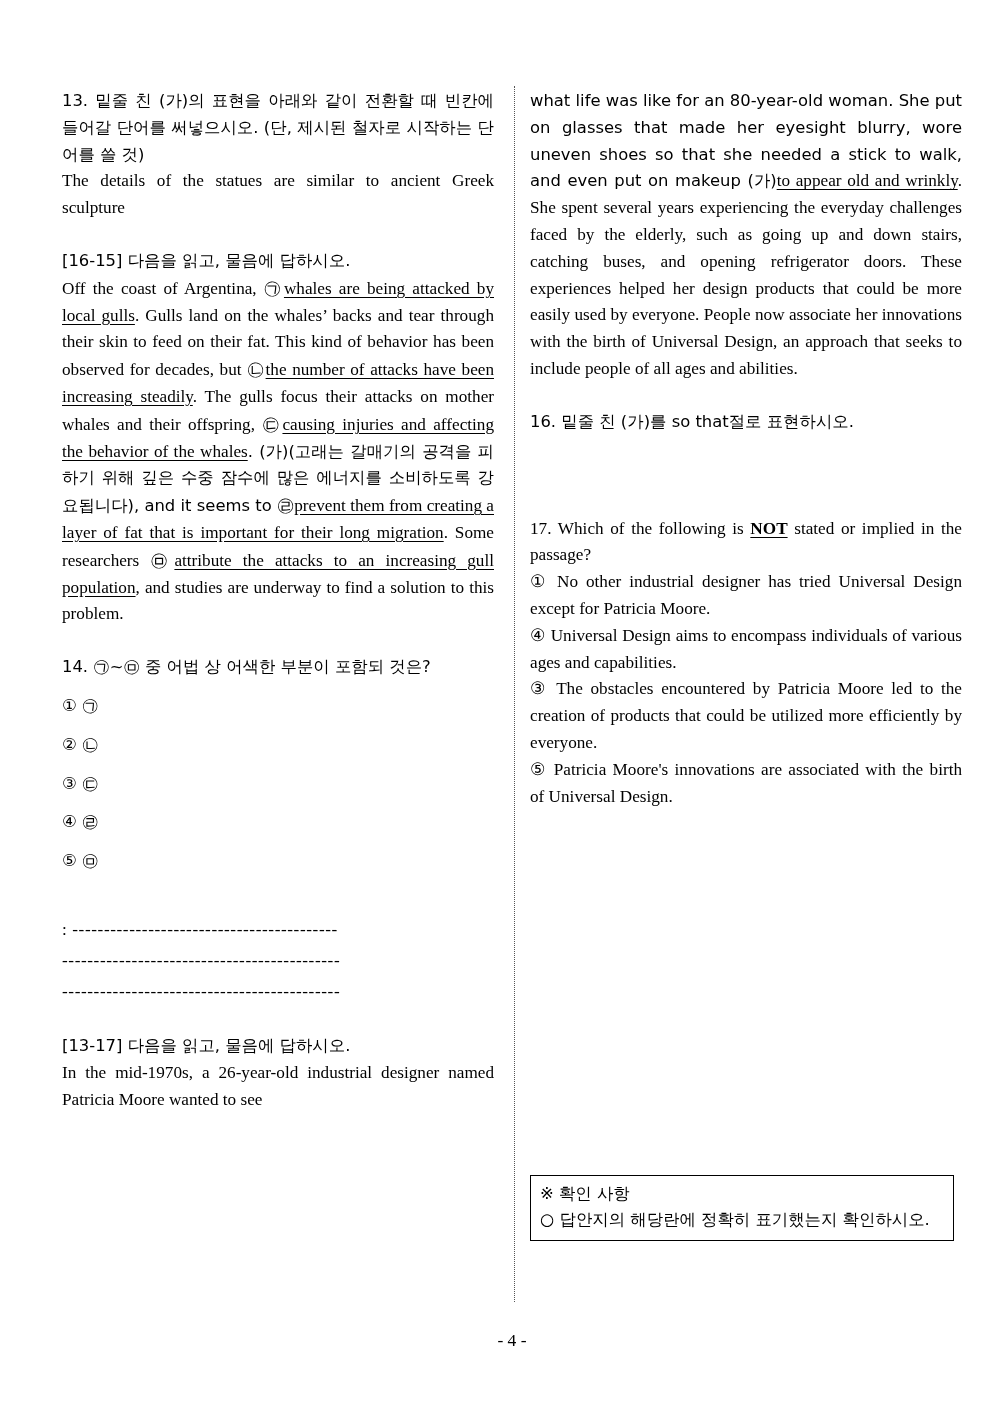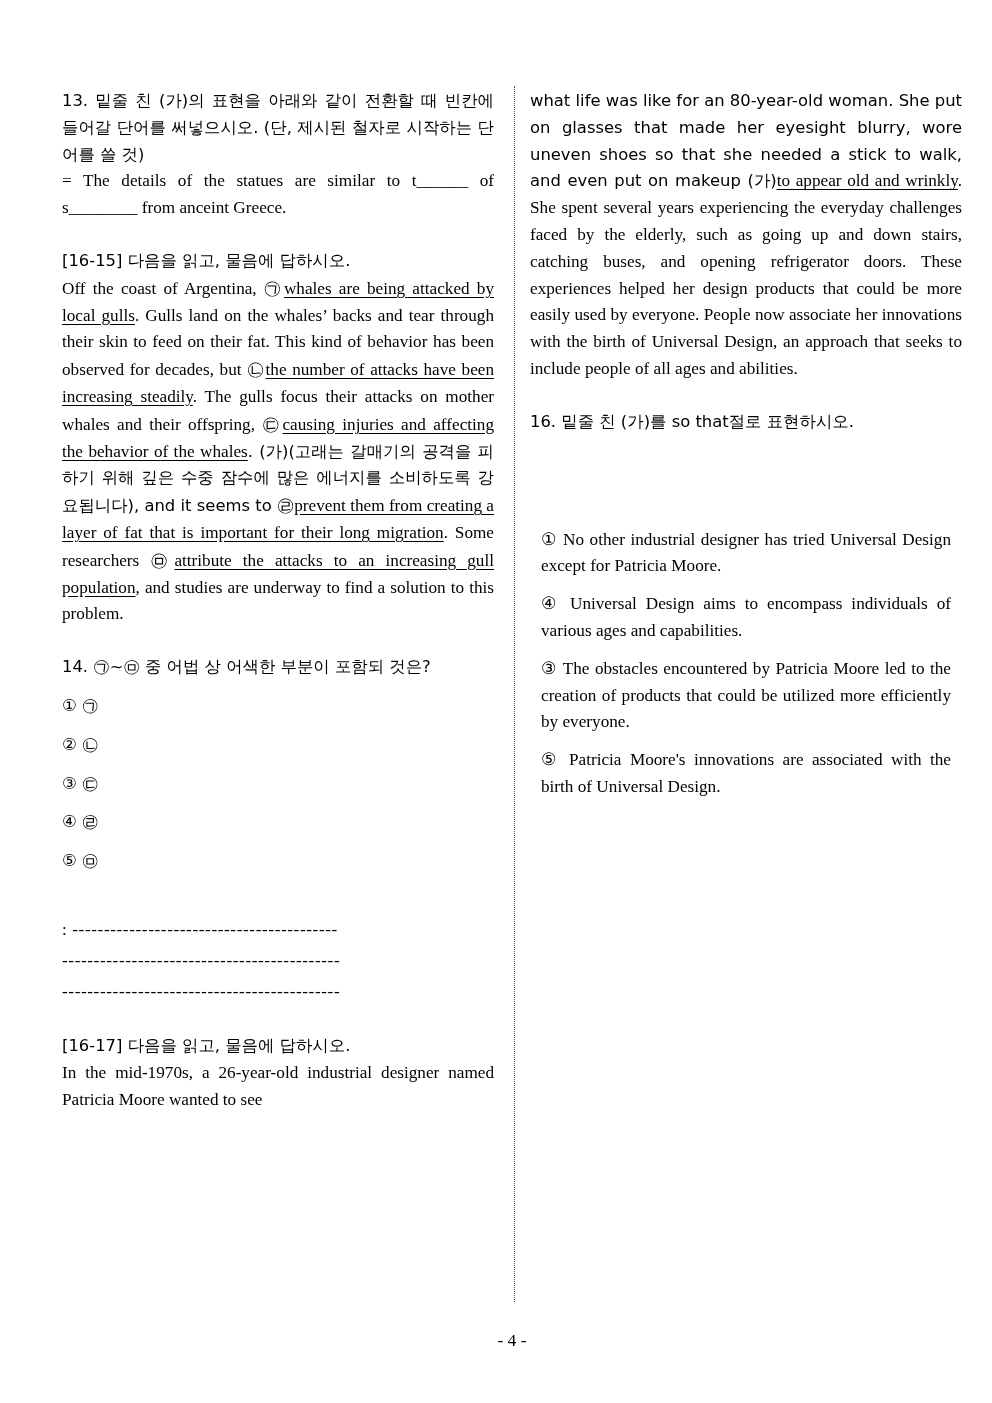--- a/index.html
+++ b/index.html
@@ -49,21 +49,21 @@
   }
   p.blk.last-left { text-align-last: left; }
   .gap-sm { height: 13px; }
   .gap-md { height: 26px; }
   .gap-lg { height: 40px; }
 
   .u { text-decoration: underline; text-underline-offset: 3px; }
   .nowrapu { text-decoration: underline; text-underline-offset: 3px; font-weight: bold; }
 
   .choice {
-    margin: 11px;
+    margin: 0;
     text-align: justify;
     text-justify: inter-word;
   }
   .choice-simple { margin: 0; text-align: left; }
 
   .dashline {
     margin: 0;
     white-space: nowrap;
     letter-spacing: 0.6px;
     font-size: 17.2px;
@@ -97,21 +97,21 @@
 </head>
 <body>
 
 <div class="page">
 
   <div class="divider"></div>
 
   <div class="col col-left">
 
     <p class="blk kr">13. 밑줄 친 (가)의 표현을 아래와 같이 전환할 때 빈칸에 들어갈 단어를 써넣으시오. (단, 제시된 철자로 시작하는 단어를 쓸 것)</p>
-    <p class="blk last-left">= The details of the statues are similar to t______ of s________ from anceint Greece.</p>
+    <p class="blk">The details of the statues are similar to ancient Greek sculpture</p>
 
     <div class="gap-md"></div>
 
     <p class="blk kr">[16-15] 다음을 읽고, 물음에 답하시오.</p>
     <p class="blk"><span>Off the coast of Argentina, </span><span class="circ">㉠</span><span class="u">whales are being attacked by local gulls</span><span>. Gulls land on the whales’ backs and tear through their skin to feed on their fat. This kind of behavior has been observed for decades, but </span><span class="circ">㉡</span><span class="u">the number of attacks have been increasing steadily</span><span>. The gulls focus their attacks on mother whales and their offspring, </span><span class="circ">㉢</span><span class="u">causing injuries and affecting the behavior of the whales</span><span class="kr">. (가)(고래는 갈매기의 공격을 피하기 위해 깊은 수중 잠수에 많은 에너지를 소비하도록 강요됩니다), and it seems to </span><span class="circ">㉣</span><span class="u">prevent them from creating a layer of fat that is important for their long migration</span><span>. Some researchers </span><span class="circ">㉤</span><span class="u">attribute the attacks to an increasing gull population</span><span>, and studies are underway to find a solution to this problem.</span></p>
 
     <div class="gap-md"></div>
 
     <p class="blk kr">14. ㉠~㉤ 중 어법 상 어색한 부분이 포함되 것은?</p>
     <p class="choice-simple kr">① ㉠</p>
@@ -124,40 +124,45 @@
 
 
     <div class="gap-sm"></div>
 
     <p class="dashline">: ------------------------------------------</p>
     <p class="dashline">--------------------------------------------</p>
     <p class="dashline">--------------------------------------------</p>
 
     <div class="gap-md"></div>
 
-    <p class="blk kr">[16-17] 다음을 읽고, 물음에 답하시오.</p>
+    <p class="blk kr">[13-17] 다음을 읽고, 물음에 답하시오.</p>
     <p class="blk">In the mid-1970s, a 26-year-old industrial designer named Patricia Moore wanted to see</p>
 
   </div>
 
   <div class="col col-right">
 
     <p class="blk last-left"><span class="kr">what life was like for an 80-year-old woman. She put on glasses that made her eyesight blurry, wore uneven shoes so that she needed a stick to walk, and even put on makeup (가)</span><span class="u">to appear old and wrinkly</span><span>. She spent several years experiencing the everyday challenges faced by the elderly, such as going up and down stairs, catching buses, and opening refrigerator doors. These experiences helped her design products that could be more easily used by everyone. People now associate her innovations with the birth of Universal Design, an approach that seeks to include people of all ages and abilities.</span></p>
 
     <div class="gap-md"></div>
 
     <p class="blk kr">16. 밑줄 친 (가)를 so that절로 표현하시오.</p>
 
     <div class="gap-lg"></div>
     <div class="gap-lg"></div>
 
+    <p class="blk"><span>17. Which of the following is </span><span class="nowrapu">NOT</span><span> stated or implied in the passage?</span></p>
 
     <p class="choice">① No other industrial designer has tried Universal Design except for Patricia Moore.</p>
     <p class="choice">④ Universal Design aims to encompass individuals of various ages and capabilities.</p>
     <p class="choice">③ The obstacles encountered by Patricia Moore led to the creation of products that could be utilized more efficiently by everyone.</p>
     <p class="choice">⑤ Patricia Moore's innovations are associated with the birth of Universal Design.</p>
 
   </div>
 
+  <div class="notice-box">
+    <p class="kr">※ 확인 사항</p>
+    <p class="kr">○ 답안지의 해당란에 정확히 표기했는지 확인하시오.</p>
+  </div>
 
   <div class="pagenum">- 4 -</div>
 
 </div>
 
 </body></html>

